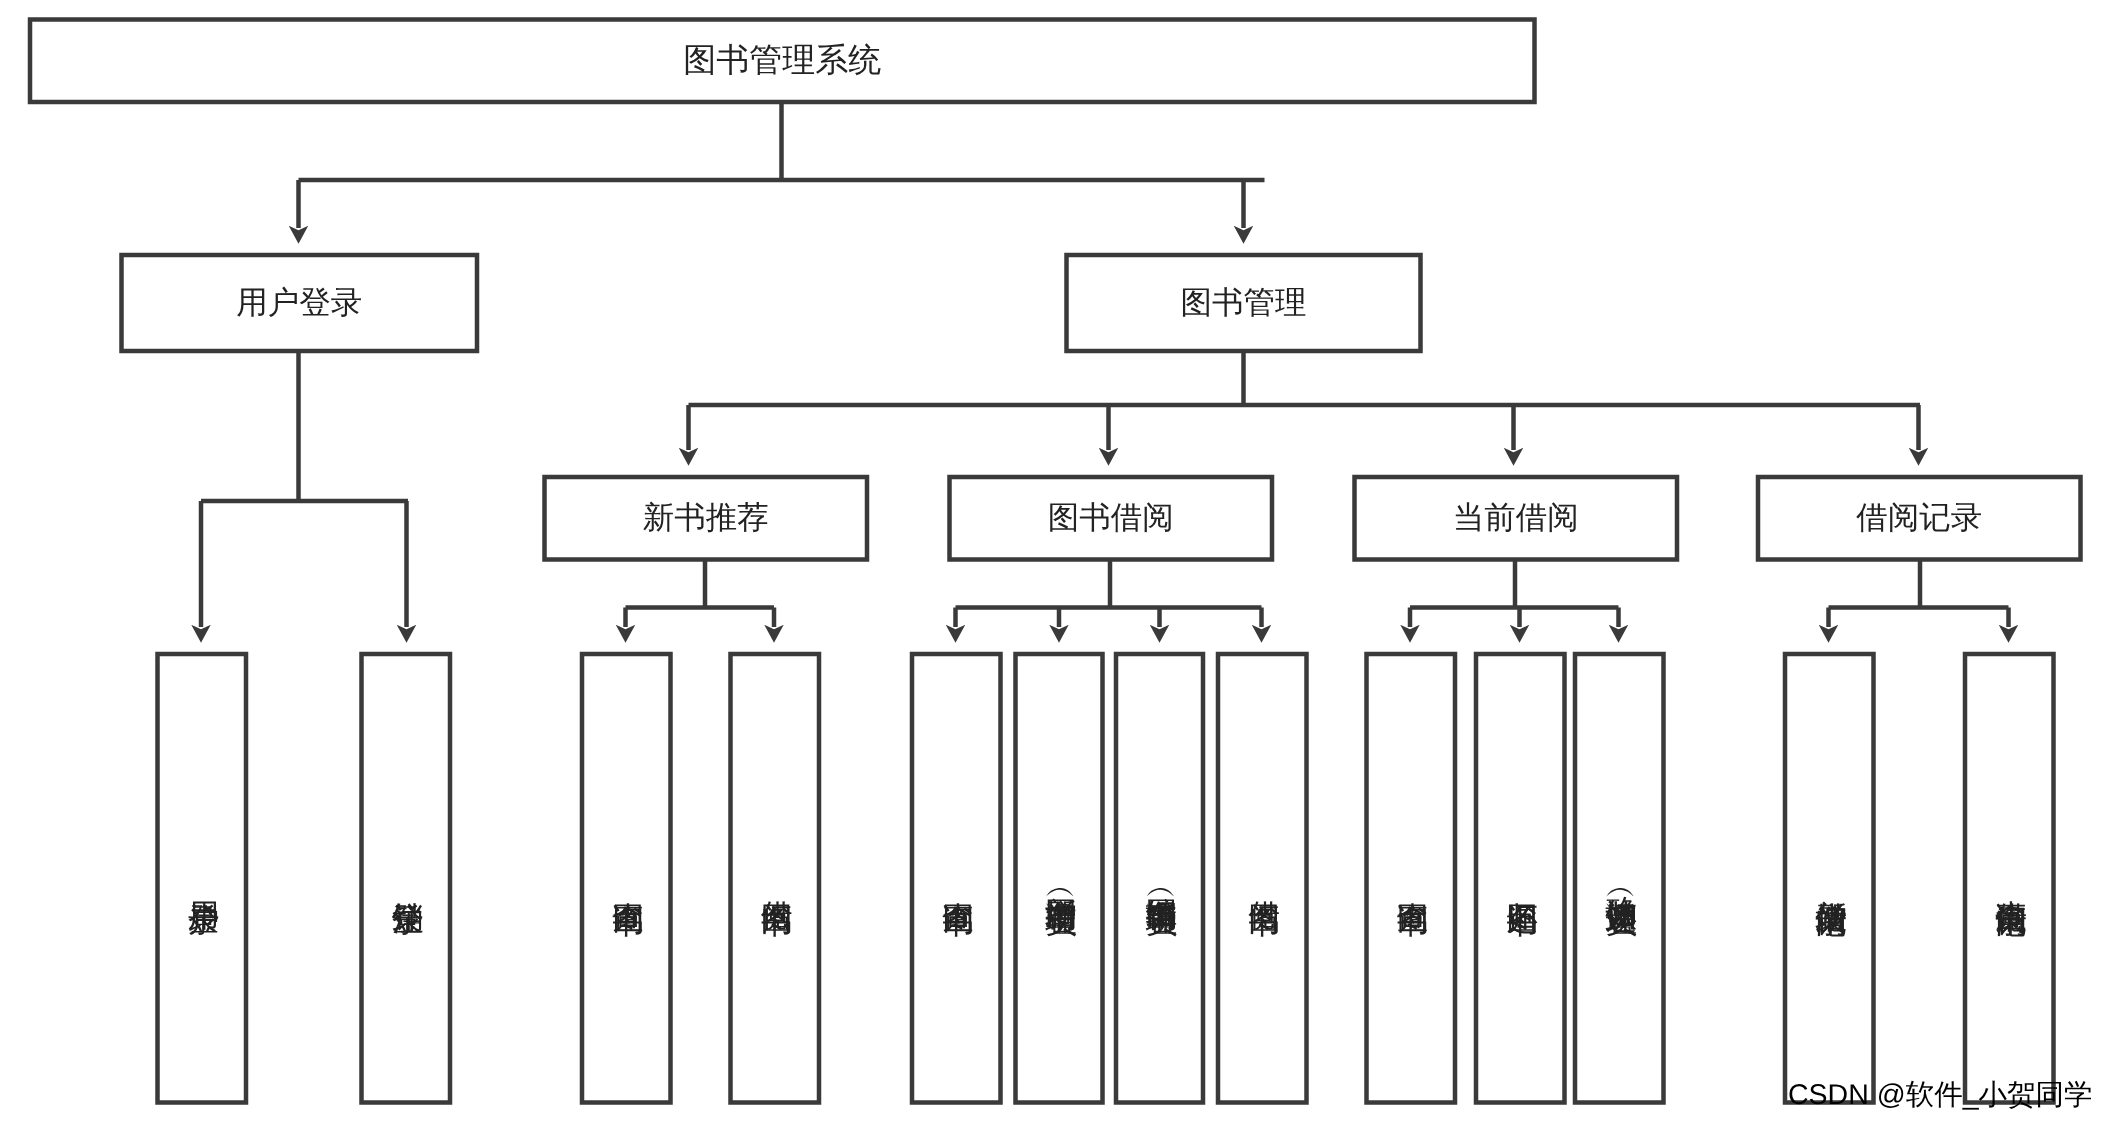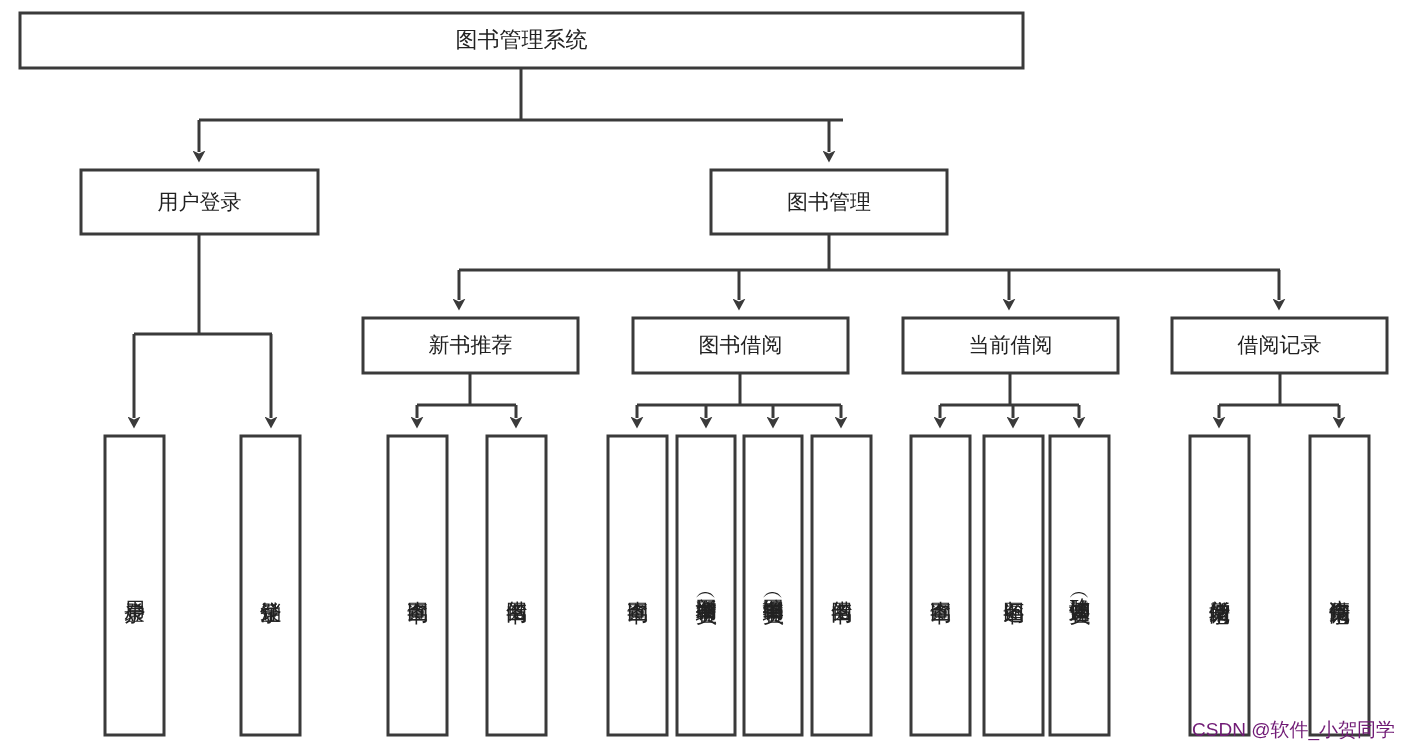--- a/index.html
+++ b/index.html
@@ -66,21 +66,21 @@
     letter-spacing: 1px;
     white-space: nowrap;
     pointer-events: none;
   }
   .watermark {
     position: absolute;
     right: 10px;
     bottom: 4px;
     font-family: "Liberation Sans", "DejaVu Sans", sans-serif;
     font-size: 19px;
-    color: #701a75;
+    color: #000000;
     white-space: nowrap;
   }
 </style>
 </head>
 <body>
 
 <div id="diagram-root">
 
   <svg id="flow" viewBox="0 0 1405 747">
     <defs>

